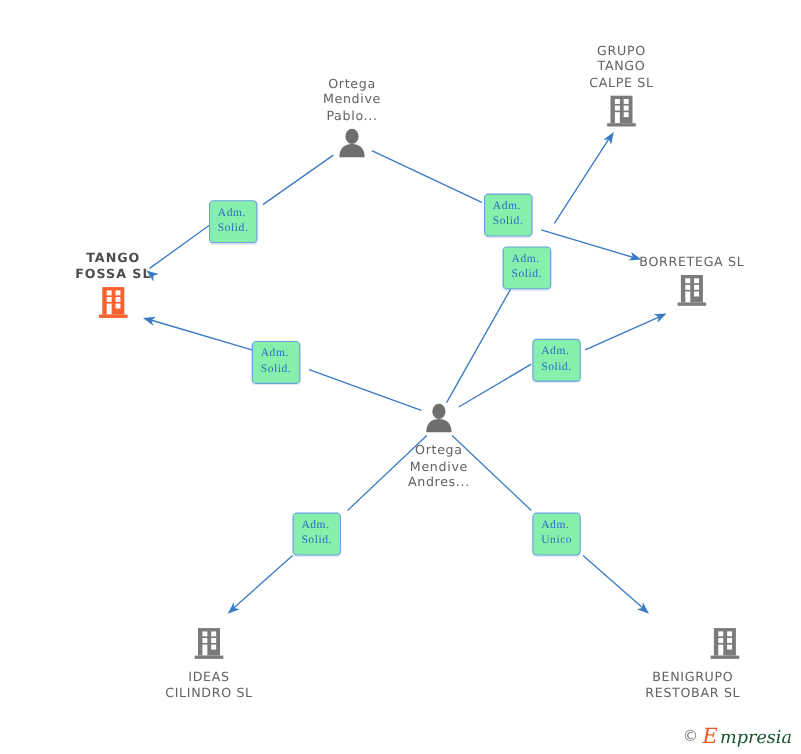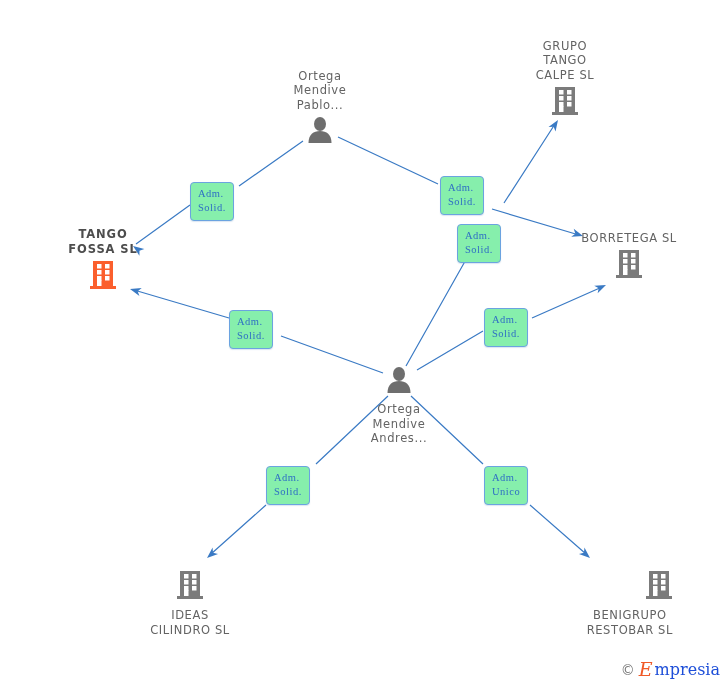--- a/index.html
+++ b/index.html
@@ -86,22 +86,23 @@
     font-family: "DejaVu Sans", sans-serif;
   }
   #watermark .wm-e {
     color: #f05a28;
     font-size: 19px;
     font-style: italic;
     font-family: "DejaVu Serif", serif;
     line-height: 19px;
   }
   #watermark .wm-rest {
-    color: #1d4ed8;
+    color: #14532d;
     font-size: 16px;
+    font-style: italic;
     font-family: "DejaVu Serif", serif;
     line-height: 19px;
     margin-left: -2px;
   }
 </style>
 </head>
 <body>
 
 <div id="graph-canvas">
 

